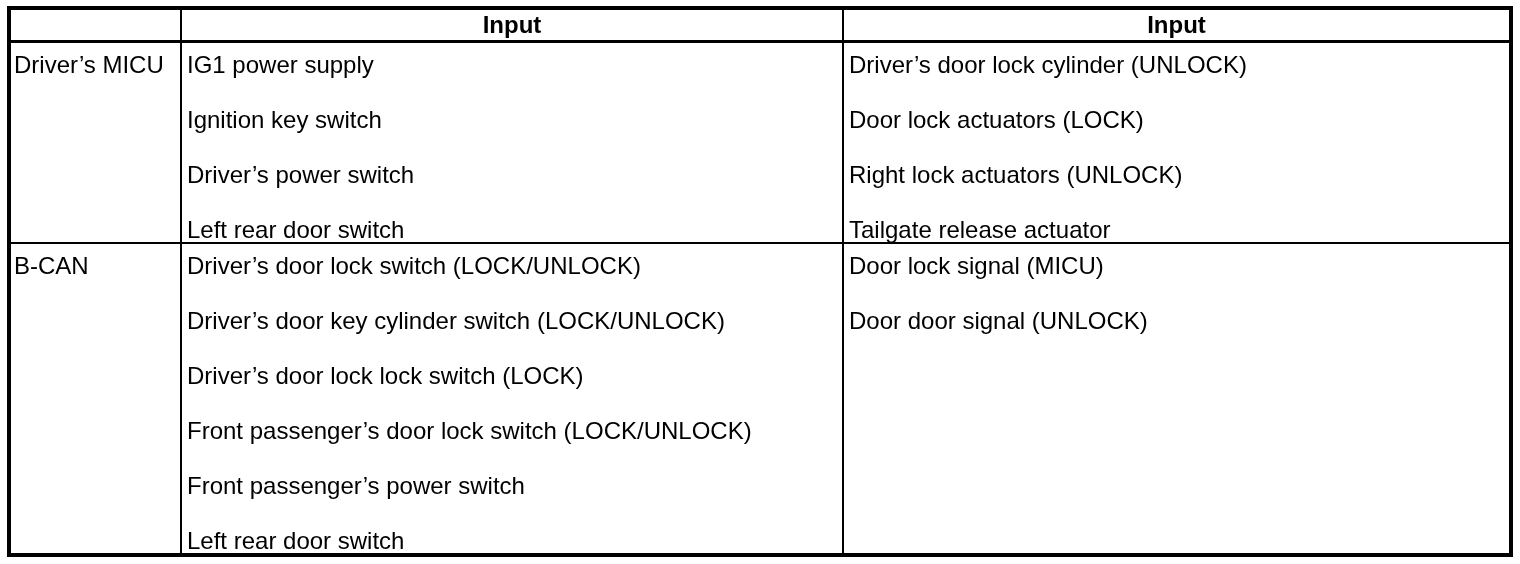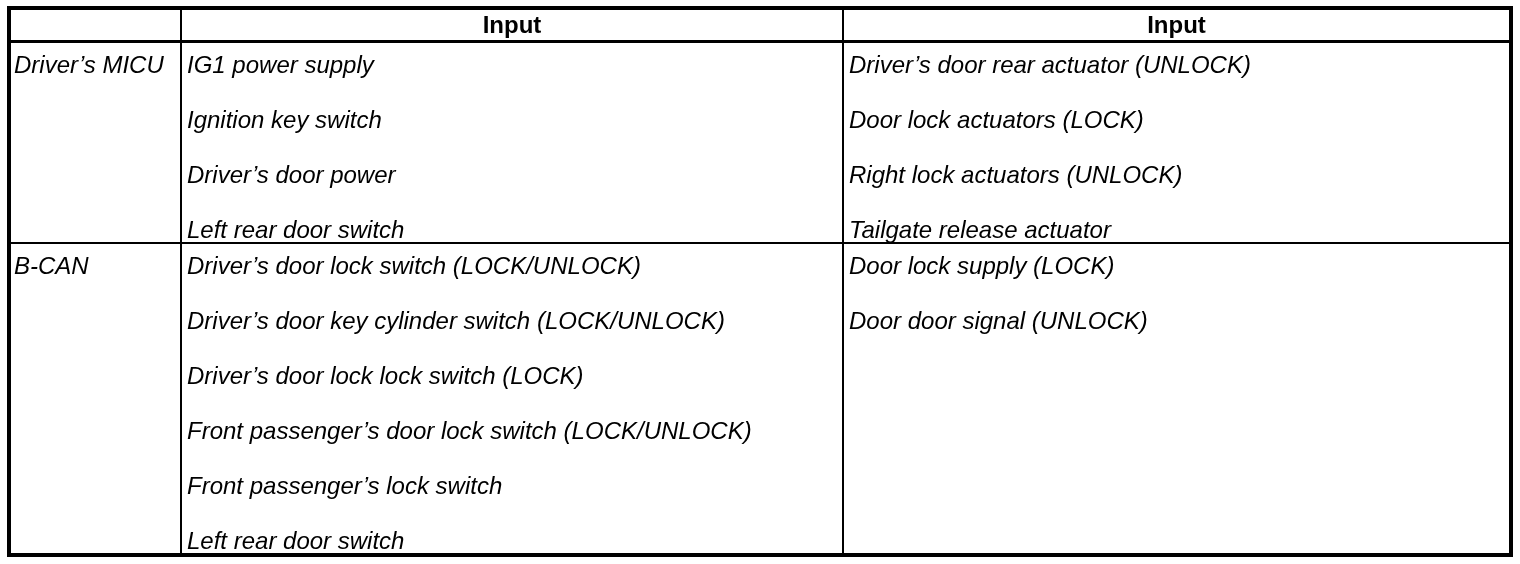--- a/index.html
+++ b/index.html
@@ -43,21 +43,20 @@
     line-height: 25px;
     padding: 9px 4px 0 5px;
     overflow: hidden;
   }
   tbody td.row-label {
     padding-left: 3px;
   }
   .cell-item {
     height: 55px;
     white-space: nowrap;
-    font-style: italic;
   }
   .cell-item:last-child {
     height: 25px;
   }
 </style>
 </head>
 <body>
 
 <div class="page">
   <table class="io-table">
@@ -74,42 +73,42 @@
       </tr>
     </thead>
     <tbody>
       <tr>
         <td class="row-label">
           <div class="cell-item">Driver’s MICU</div>
         </td>
         <td>
           <div class="cell-item">IG1 power supply</div>
           <div class="cell-item">Ignition key switch</div>
-          <div class="cell-item">Driver’s door power</div>
+          <div class="cell-item">Driver’s power switch</div>
           <div class="cell-item">Left rear door switch</div>
         </td>
         <td>
-          <div class="cell-item">Driver’s door rear actuator (UNLOCK)</div>
+          <div class="cell-item">Driver’s door lock cylinder (UNLOCK)</div>
           <div class="cell-item">Door lock actuators (LOCK)</div>
           <div class="cell-item">Right lock actuators (UNLOCK)</div>
           <div class="cell-item">Tailgate release actuator</div>
         </td>
       </tr>
       <tr>
         <td class="row-label">
           <div class="cell-item">B-CAN</div>
         </td>
         <td>
           <div class="cell-item">Driver’s door lock switch (LOCK/UNLOCK)</div>
           <div class="cell-item">Driver’s door key cylinder switch (LOCK/UNLOCK)</div>
           <div class="cell-item">Driver’s door lock lock switch (LOCK)</div>
           <div class="cell-item">Front passenger’s door lock switch (LOCK/UNLOCK)</div>
-          <div class="cell-item">Front passenger’s lock switch</div>
+          <div class="cell-item">Front passenger’s power switch</div>
           <div class="cell-item">Left rear door switch</div>
         </td>
         <td>
-          <div class="cell-item">Door lock supply (LOCK)</div>
+          <div class="cell-item">Door lock signal (MICU)</div>
           <div class="cell-item">Door door signal (UNLOCK)</div>
         </td>
       </tr>
     </tbody>
   </table>
 </div>
 
 </body></html>

